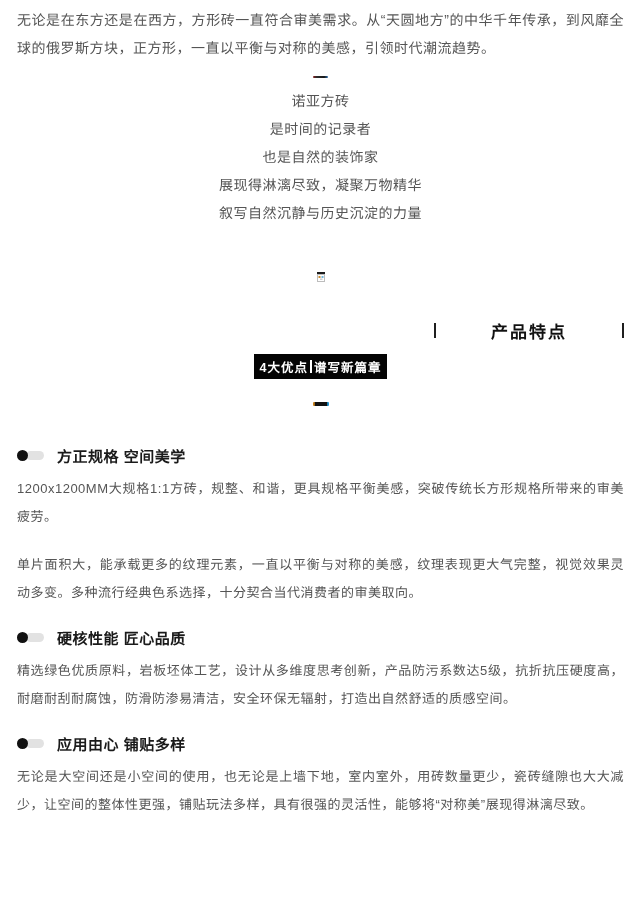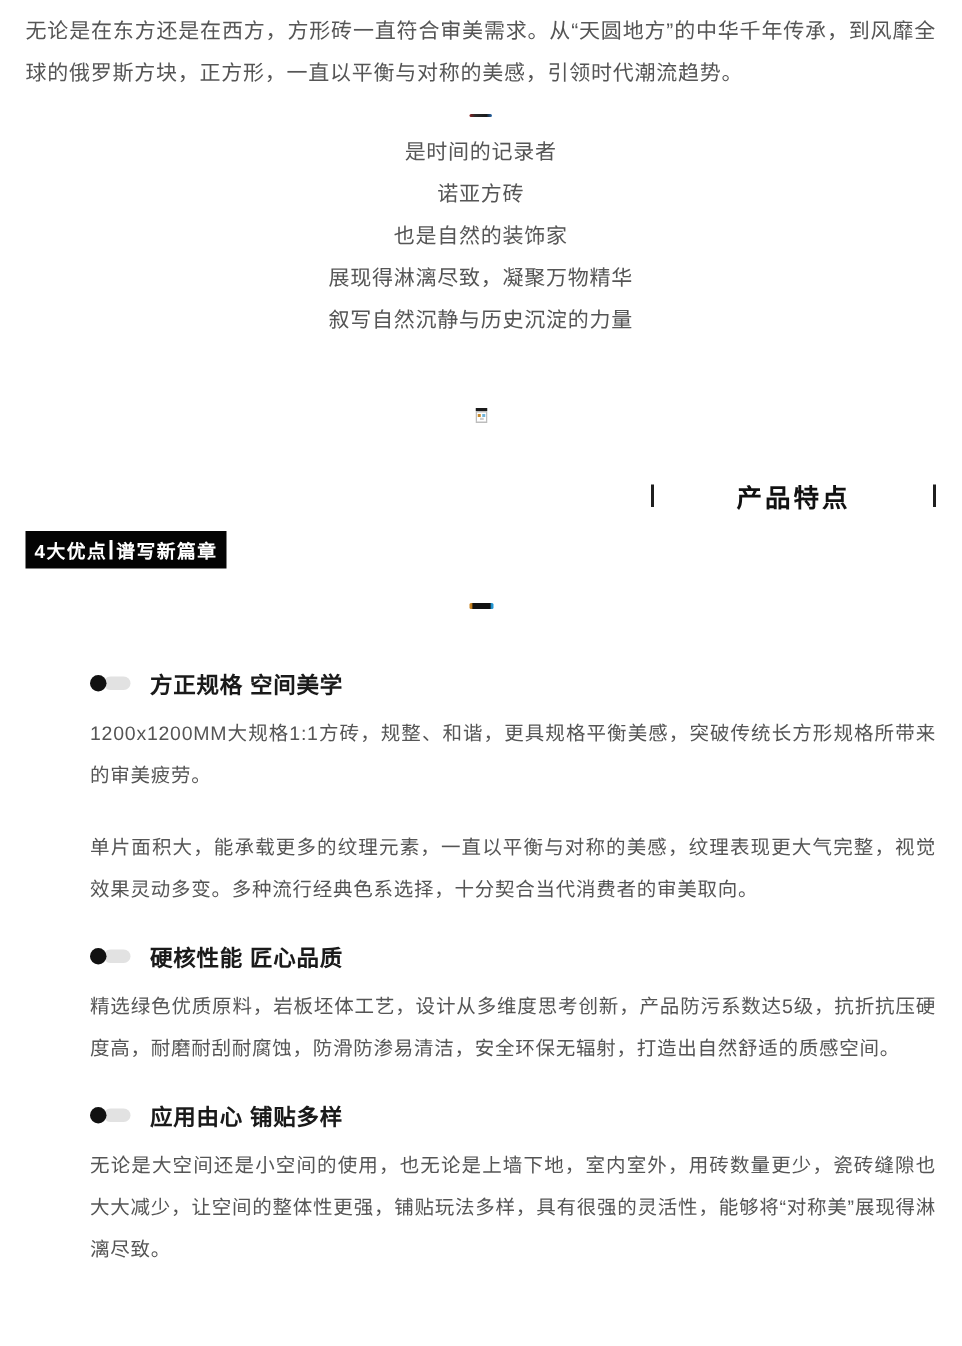--- a/index.html
+++ b/index.html
@@ -61,21 +61,21 @@
   }
   .feat-title-label {
     margin: 0 10px;
     font-size: 17px;
     font-weight: 700;
     color: #111111;
     letter-spacing: 2px;
   }
 
   
-  .badge-row { margin-top: 13px; display: flex; justify-content: flex-start; }
+  .badge-row { margin-top: 13px; display: flex; justify-content: center; }
   .badge {
     display: inline-flex;
     align-items: center;
     background: #040404;
     color: #ffffff;
     font-size: 12.5px;
     font-weight: 700;
     padding: 3px 6px;
     letter-spacing: 1px;
   }
@@ -88,21 +88,21 @@
 
   
   .dash-thick {
     width: 16px; height: 4px;
     margin: 23px auto 0;
     background: linear-gradient(90deg, #c8821e 0%, #c8821e 8%, #111111 15%, #111111 85%, #2196d3 92%, #2196d3 100%);
   }
 
   
   .features { margin-top: 39px; }
-  .feature { margin-bottom: 20px; margin-left: 43px; }
+  .feature { margin-bottom: 20px; }
   .feature-heading {
     display: flex;
     align-items: center;
     height: 20px;
   }
   .bullet { display: inline-flex; align-items: center; flex: 0 0 auto; }
   .bullet .dot {
     width: 11px; height: 11px;
     border-radius: 50%;
     background: #111111;
@@ -133,22 +133,22 @@
 </head>
 <body>
 
 <div class="page">
 
   <p class="intro">无论是在东方还是在西方，方形砖一直符合审美需求。从“天圆地方”的中华千年传承，到风靡全球的俄罗斯方块，正方形，一直以平衡与对称的美感，引领时代潮流趋势。</p>
 
   <div class="dash dash-thin"></div>
 
   <div class="poem">
+    <div class="poem-line">诺亚方砖</div>
     <div class="poem-line">是时间的记录者</div>
-    <div class="poem-line">诺亚方砖</div>
     <div class="poem-line">也是自然的装饰家</div>
     <div class="poem-line">展现得淋漓尽致，凝聚万物精华</div>
     <div class="poem-line">叙写自然沉静与历史沉淀的力量</div>
   </div>
 
   <div class="tiny-img">
     <svg width="8" height="10" viewBox="0 0 8 10" xmlns="http://www.w3.org/2000/svg">
       <rect x="0" y="0" width="8" height="2" fill="#1b1b1b"></rect>
       <rect x="0.5" y="2.5" width="7" height="7" fill="#ffffff" stroke="#bdbdbd" stroke-width="1"></rect>
       <rect x="1.5" y="4" width="2" height="2" fill="#c98a2a"></rect>

